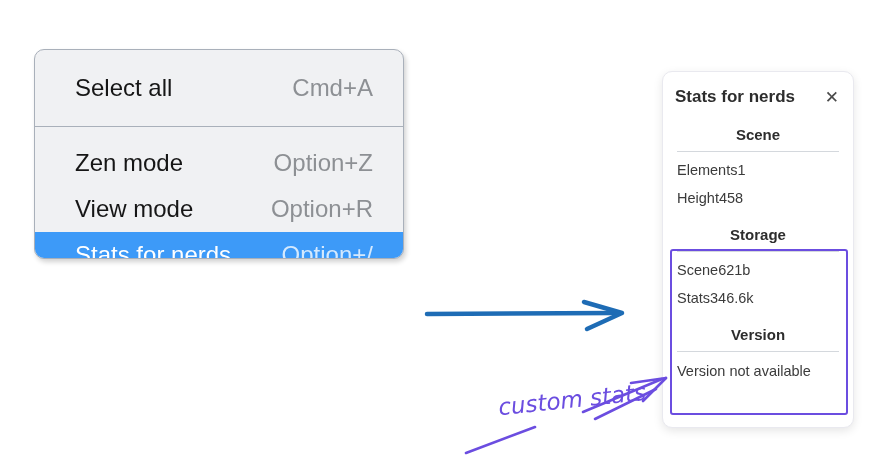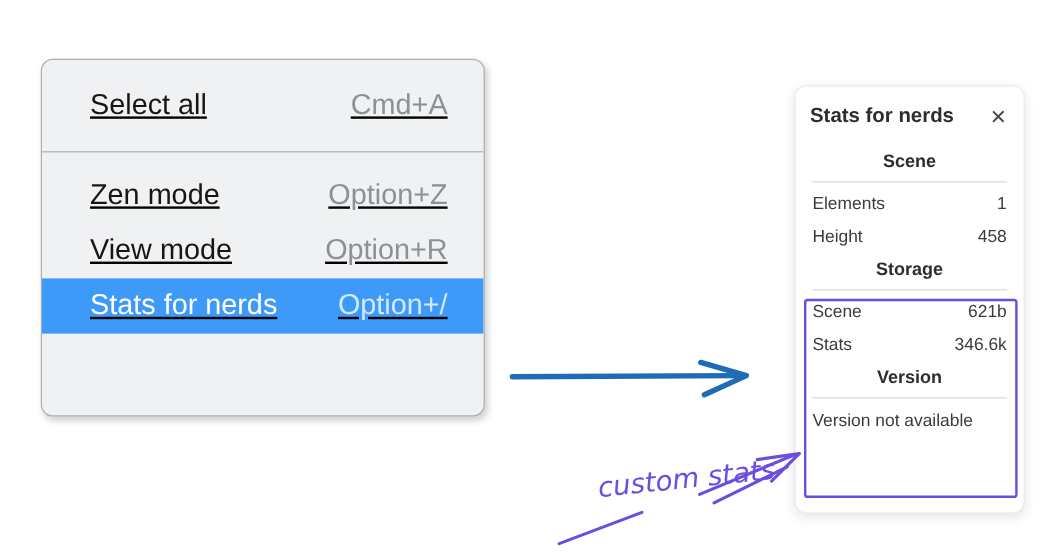--- a/index.html
+++ b/index.html
@@ -3,26 +3,25 @@
 <meta charset="utf-8">
 <style>
   html,body{margin:0;padding:0;background:#ffffff;}
   #stage{
     position:relative;width:873px;height:461px;background:#ffffff;overflow:hidden;
     font-family:"Liberation Sans", sans-serif;
   }
 
   
   .context-menu{
-    position:absolute;left:34px;top:49px;width:370px;height:298px;
+    position:absolute;left:34px;top:49px;width:370px;height:210px;
     box-sizing:border-box;background:#f0f1f3;
     border:1px solid #a9b0ba;border-radius:10px;
     box-shadow:2px 3px 5px rgba(0,0,0,0.18);
     overflow:hidden;
-    text-decoration:underline;
   }
   .menu-group-top{
     height:76px;border-bottom:1px solid #a9b0ba;
     display:flex;align-items:center;
   }
   .menu-group-bottom{padding-top:13px;}
   .menu-item{
     width:100%;height:46px;box-sizing:border-box;
     display:flex;justify-content:space-between;align-items:center;
     padding:0 30px 0 40px;
@@ -44,26 +43,26 @@
   .panel-title-row{
     display:flex;justify-content:space-between;align-items:center;height:26px;
   }
   .panel-title{font-weight:bold;font-size:17px;color:#2d2d2d;}
   .panel-close{
     font-size:17px;color:#4a4a4a;line-height:1;cursor:pointer;
     background:none;border:none;padding:0 2px;font-family:inherit;
   }
   .section-header{
     text-align:center;font-weight:bold;font-size:15px;color:#2d2d2d;
-    margin-top:4px;
+    margin-top:14px;
   }
   .section-header.first{margin-top:16px;}
   .section-divider{border:none;border-top:1px solid #d4d8dd;margin:8px 2px 4px 2px;}
   .stat-row{
-    display:flex;justify-content:space-between;align-items:center;
+    display:flex;align-items:center;
     font-size:14.5px;padding:3px 2px;line-height:22px;
   }
   .panel-note{font-size:14.5px;padding:4px 2px;line-height:22px;}
 
   
   .purple-box{
     position:absolute;left:670px;top:249px;width:178px;height:166px;
     box-sizing:border-box;border:2px solid #6b4de0;border-radius:3px;
     pointer-events:none;
   }

